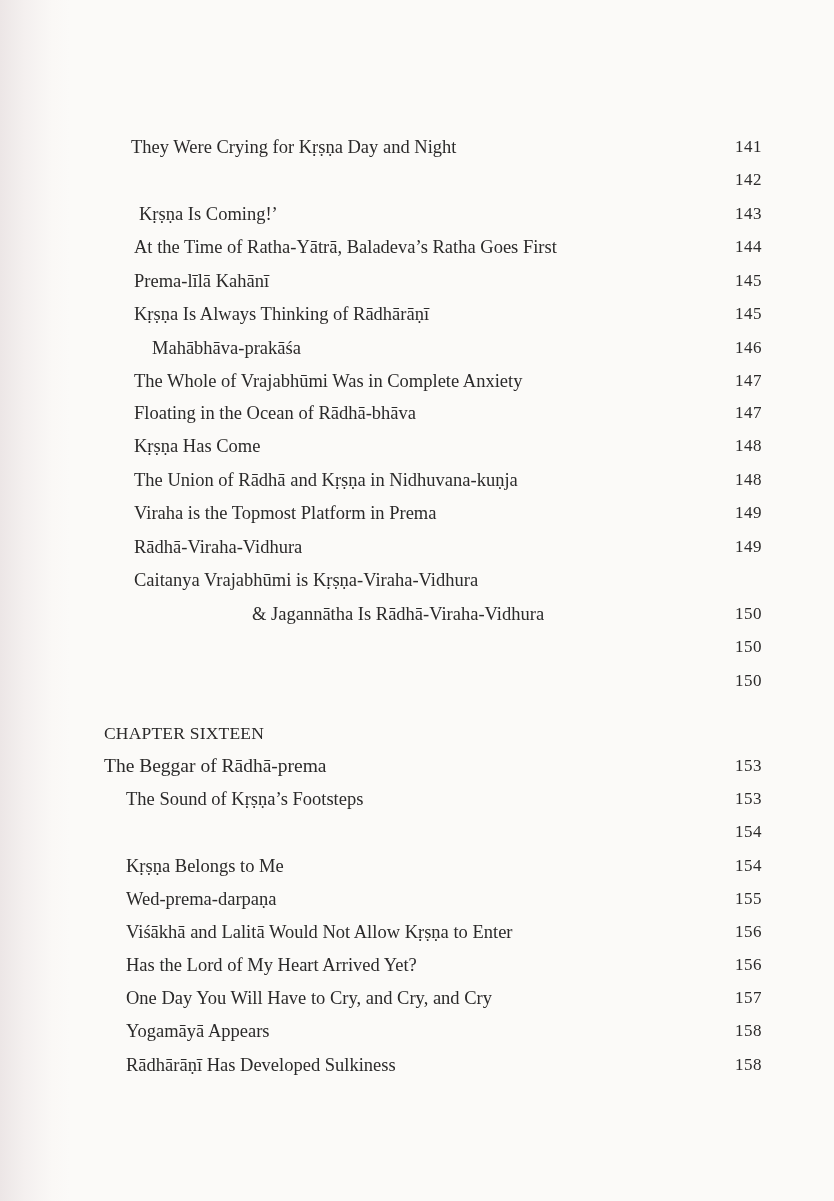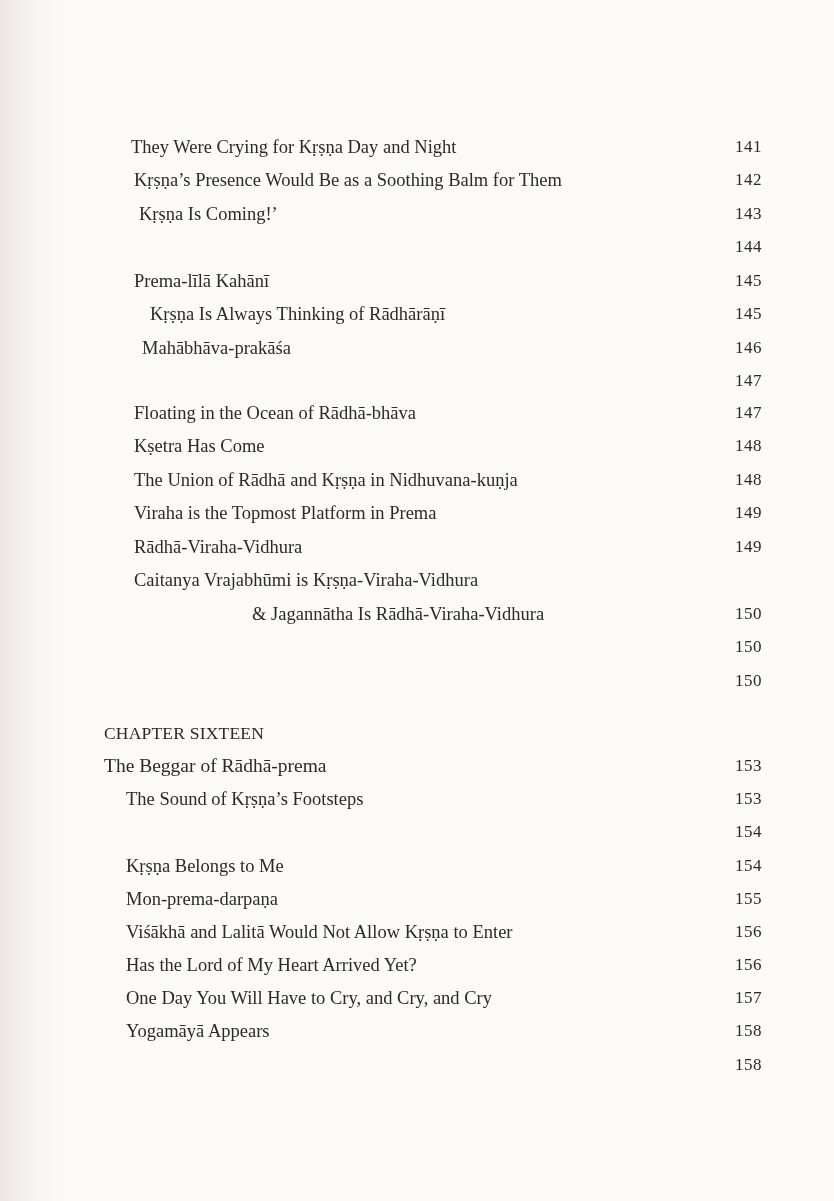--- a/index.html
+++ b/index.html
@@ -61,51 +61,52 @@
 
 <div class="gutter-shadow"></div>
 
 <div class="toc">
 
   <div class="row" style="top:130px">
     <span class="title" style="left:131px">They Were Crying for Kṛṣṇa Day and Night</span>
     <span class="page">141</span>
   </div>
   <div class="row" style="top:163px">
-    <span class="title" style="left:134px">Kṛṣṇa’s Presence Would Be as a Soothing Balm for Them</span>
     <span class="page">142</span>
   </div>
   <div class="row" style="top:197px">
     <span class="title" style="left:139px">Kṛṣṇa Is Coming!’</span>
     <span class="page">143</span>
   </div>
   <div class="row" style="top:230px">
+    <span class="title" style="left:134px">At the Time of Ratha-Yātrā, Baladeva’s Ratha Goes First</span>
     <span class="page">144</span>
   </div>
   <div class="row" style="top:264px">
     <span class="title" style="left:134px">Prema-līlā Kahānī</span>
     <span class="page">145</span>
   </div>
   <div class="row" style="top:297px">
-    <span class="title" style="left:150px">Kṛṣṇa Is Always Thinking of Rādhārāṇī</span>
+    <span class="title" style="left:134px">Kṛṣṇa Is Always Thinking of Rādhārāṇī</span>
     <span class="page">145</span>
   </div>
   <div class="row" style="top:331px">
-    <span class="title" style="left:142px">Mahābhāva-prakāśa</span>
+    <span class="title" style="left:152px">Mahābhāva-prakāśa</span>
     <span class="page">146</span>
   </div>
   <div class="row" style="top:364px">
+    <span class="title" style="left:134px">The Whole of Vrajabhūmi Was in Complete Anxiety</span>
     <span class="page">147</span>
   </div>
   <div class="row" style="top:396px">
     <span class="title" style="left:134px">Floating in the Ocean of Rādhā-bhāva</span>
     <span class="page">147</span>
   </div>
   <div class="row" style="top:429px">
-    <span class="title" style="left:134px">Kṣetra Has Come</span>
+    <span class="title" style="left:134px">Kṛṣṇa Has Come</span>
     <span class="page">148</span>
   </div>
   <div class="row" style="top:463px">
     <span class="title" style="left:134px">The Union of Rādhā and Kṛṣṇa in Nidhuvana-kuṇja</span>
     <span class="page">148</span>
   </div>
   <div class="row" style="top:496px">
     <span class="title" style="left:134px">Viraha is the Topmost Platform in Prema</span>
     <span class="page">149</span>
   </div>
@@ -141,36 +142,37 @@
     <span class="page">153</span>
   </div>
   <div class="row" style="top:815px">
     <span class="page">154</span>
   </div>
   <div class="row" style="top:849px">
     <span class="title" style="left:126px">Kṛṣṇa Belongs to Me</span>
     <span class="page">154</span>
   </div>
   <div class="row" style="top:882px">
-    <span class="title" style="left:126px">Mon-prema-darpaṇa</span>
+    <span class="title" style="left:126px">Wed-prema-darpaṇa</span>
     <span class="page">155</span>
   </div>
   <div class="row" style="top:915px">
     <span class="title" style="left:126px">Viśākhā and Lalitā Would Not Allow Kṛṣṇa to Enter</span>
     <span class="page">156</span>
   </div>
   <div class="row" style="top:948px">
     <span class="title" style="left:126px">Has the Lord of My Heart Arrived Yet?</span>
     <span class="page">156</span>
   </div>
   <div class="row" style="top:981px">
     <span class="title" style="left:126px">One Day You Will Have to Cry, and Cry, and Cry</span>
     <span class="page">157</span>
   </div>
   <div class="row" style="top:1014px">
     <span class="title" style="left:126px">Yogamāyā Appears</span>
     <span class="page">158</span>
   </div>
   <div class="row" style="top:1048px">
+    <span class="title" style="left:126px">Rādhārāṇī Has Developed Sulkiness</span>
     <span class="page">158</span>
   </div>
 
 </div>
 
 </body></html>

